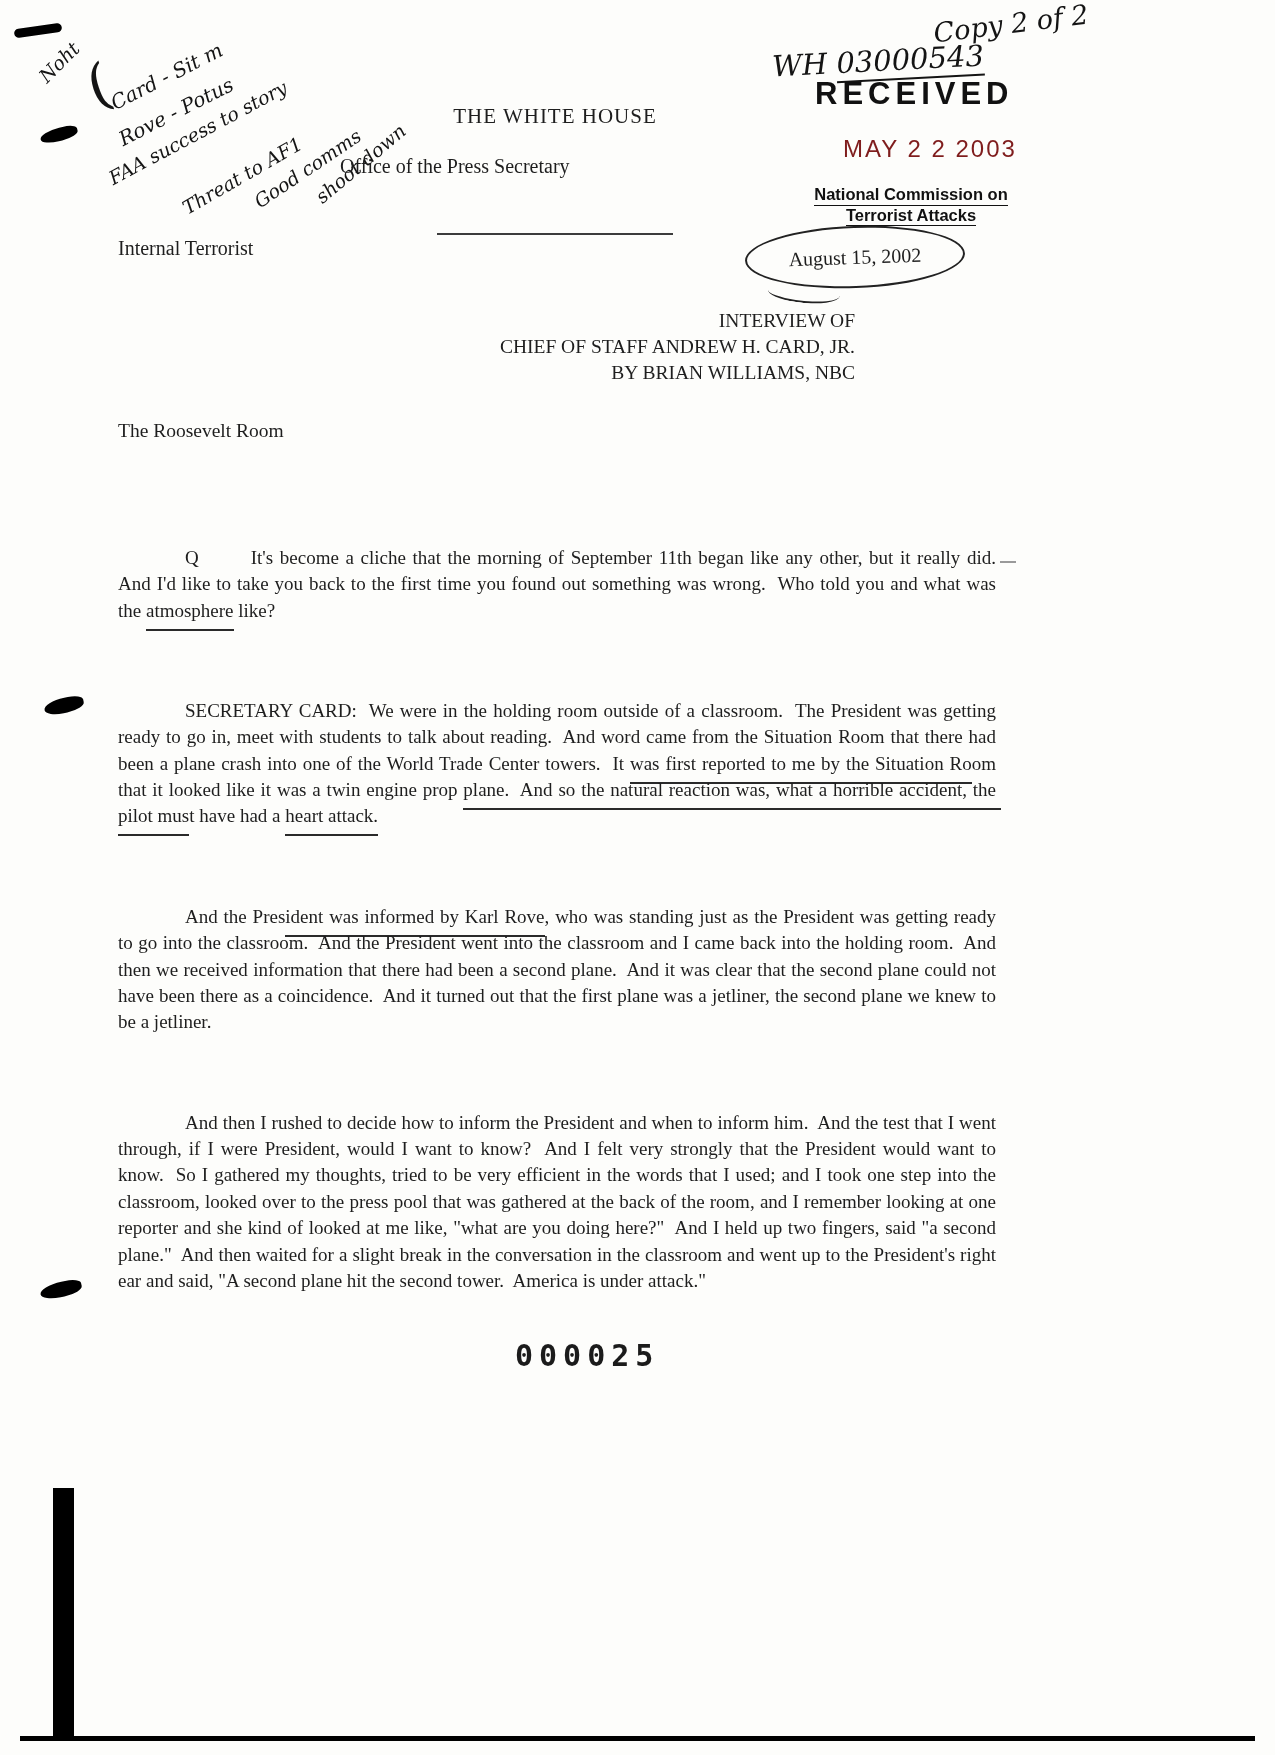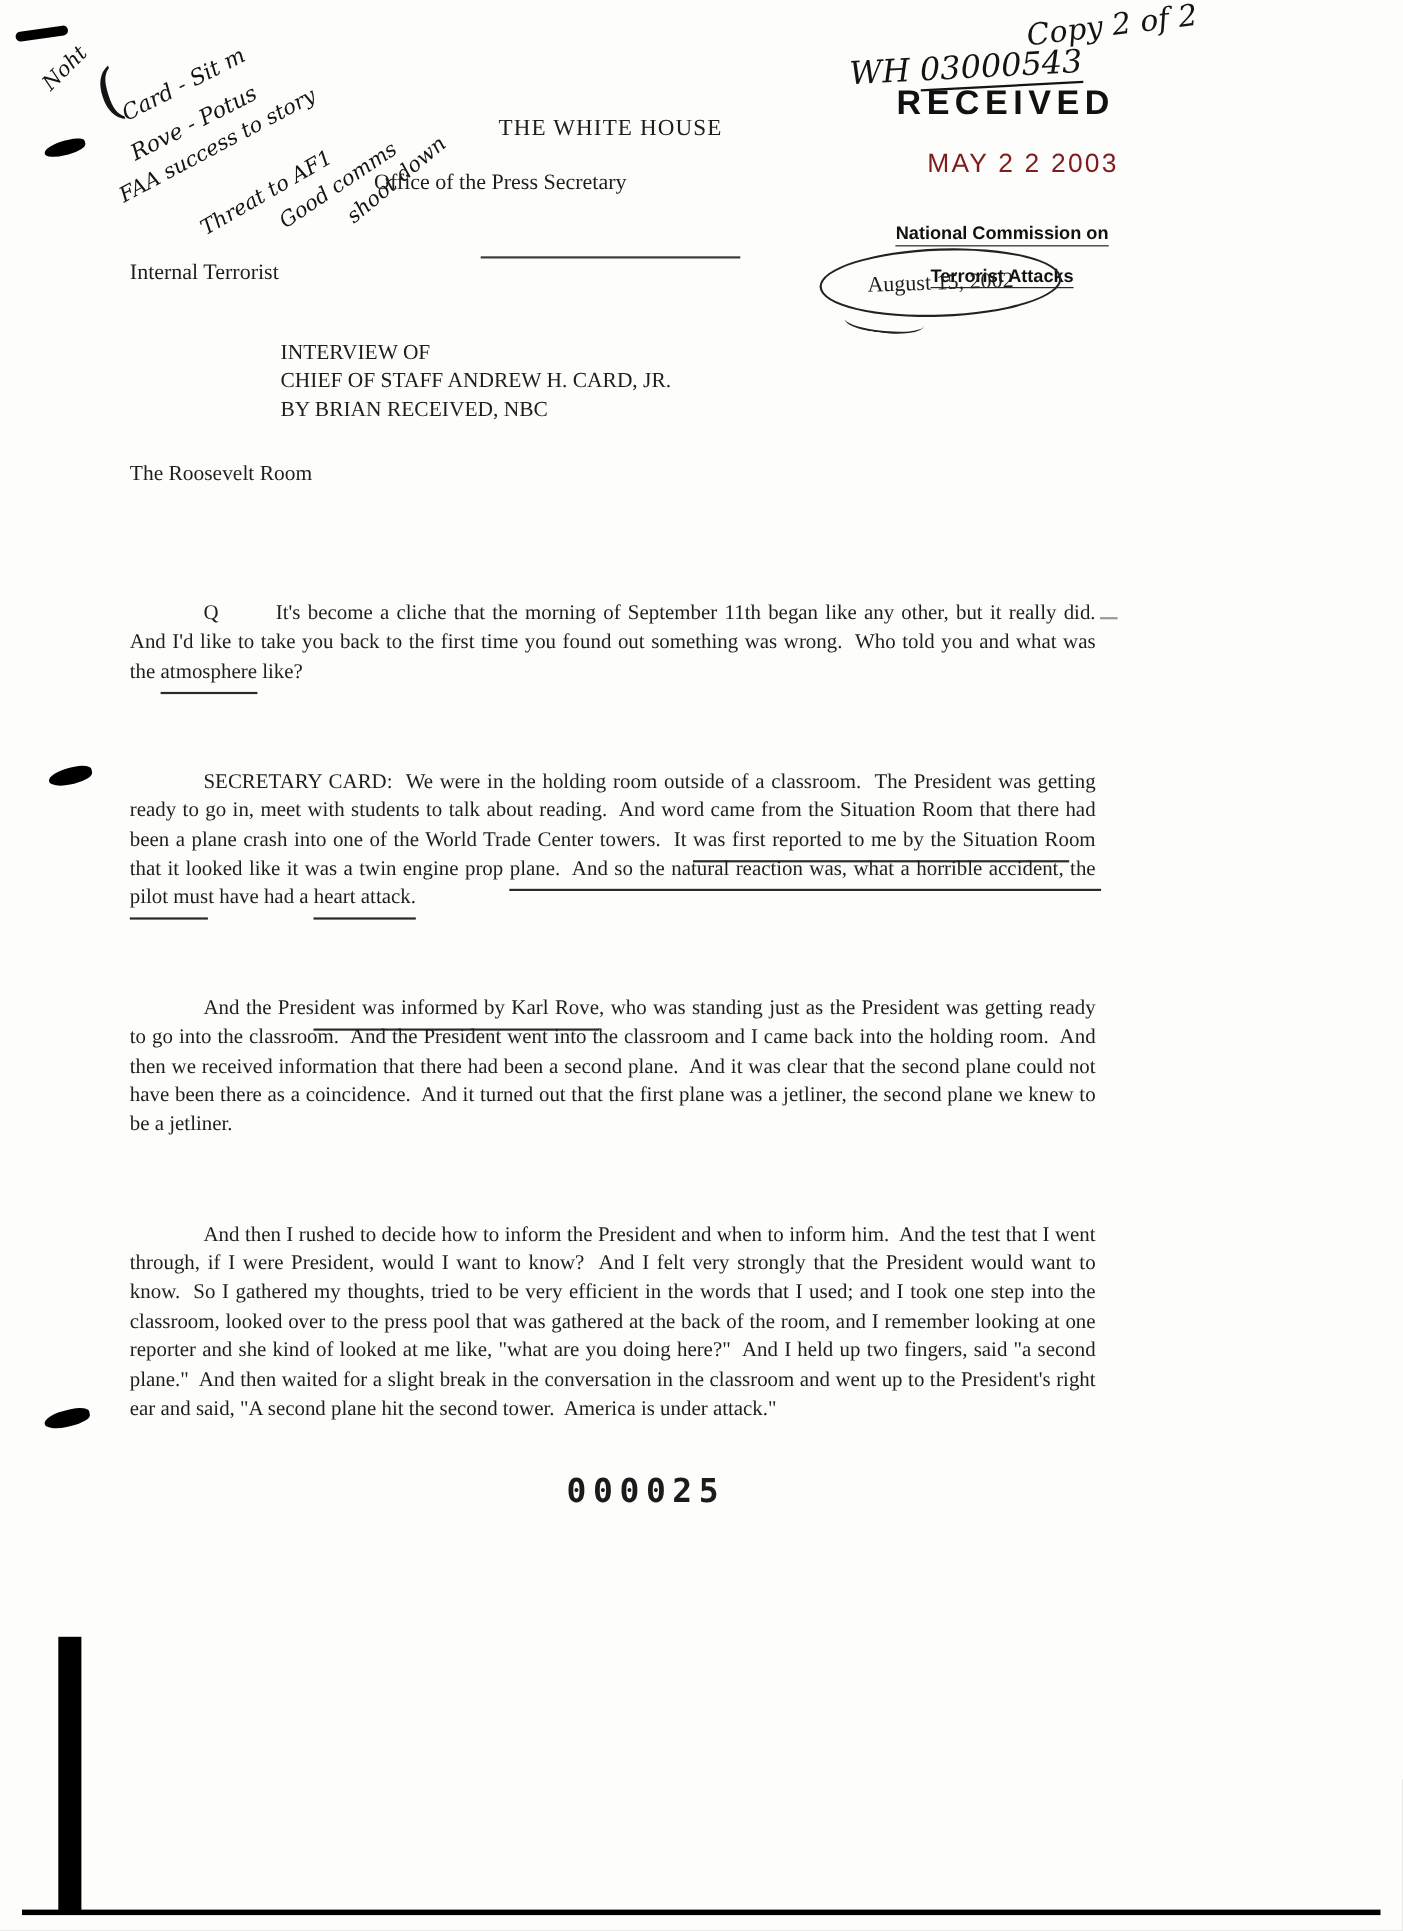--- a/index.html
+++ b/index.html
@@ -23,34 +23,34 @@
   .hw-copy{left:933px;top:8px;font-size:27px;transform:rotate(-7deg);}
   .hw-wh{left:772px;top:44px;font-size:29px;transform:rotate(-3deg);}
   .hw-wh .num{border-bottom:2.5px solid #141414;padding-bottom:1px;}
 
   
   .stamp-sans{font-family:"Liberation Sans",sans-serif;}
   .received{left:815px;top:76px;font-size:31px;font-weight:bold;letter-spacing:5px;color:#111;}
   .recv-date{left:843px;top:135px;font-size:24px;letter-spacing:2px;color:#7f1d1d;}
   .commission{left:806px;top:185px;width:210px;text-align:center;font-size:16.5px;font-weight:bold;
               line-height:19px;color:#111;}
-  .commission .cl{border-bottom:1.5px solid #111;display:inline-block;padding-bottom:0.5px;margin-top:18px;}
+  .commission .cl{border-bottom:1.5px solid #111;display:inline-block;padding-bottom:0.5px;}
 
   
   .org{left:340px;top:104px;width:430px;text-align:center;font-size:21px;letter-spacing:1px;}
   .office{left:340px;top:155px;width:430px;font-size:20px;}
   .rule{left:437px;top:233px;width:236px;border-top:2px solid #3c3c3c;height:0;}
   .doc-type{left:118px;top:237px;font-size:20px;}
 
   .date-oval{left:745px;top:226px;width:216px;height:58px;border:2px solid #222;border-radius:50%;
              display:flex;align-items:center;justify-content:center;font-size:20px;transform:rotate(-2deg);}
   .oval-tail{left:768px;top:283px;width:72px;height:18px;border-bottom:2px solid #222;
              border-radius:0 0 60% 40%;transform:rotate(8deg);}
 
-  .title-block{left:255px;top:308px;width:600px;text-align:left;font-size:19.5px;line-height:26px;}
+  .title-block{left:255px;top:308px;width:600px;text-align:right;font-size:19.5px;line-height:26px;}
   .location{left:118px;top:420px;font-size:19.5px;}
 
   
   .body-text{left:118px;top:492px;width:878px;font-size:19px;line-height:26.4px;
              text-align:justify;white-space:pre-wrap;}
   .body-text p{margin:0 0 21px 0;text-indent:67px;}
   .tab-gap{display:inline-block;width:52px;}
   .hand-underline{border-bottom:2px solid #2a2a2a;padding-bottom:8px;}
 
   .page-stamp{left:515px;top:1338px;font-family:"DejaVu Sans Mono",monospace;font-size:30px;
@@ -103,21 +103,21 @@
   <div class="abs doc-type">Internal Terrorist</div>
 
   <div class="abs date-oval">
     <span>August 15, 2002</span>
   </div>
   <div class="abs oval-tail"></div>
 
   <div class="abs title-block">
     <div>INTERVIEW OF</div>
     <div>CHIEF OF STAFF ANDREW H. CARD, JR.</div>
-    <div>BY BRIAN RECEIVED, NBC</div>
+    <div>BY BRIAN WILLIAMS, NBC</div>
   </div>
 
   <div class="abs location">The Roosevelt Room</div>
 
   <div class="abs body-text">
     <p><span>Q</span><span class="tab-gap"></span><span>It's become a cliche that the morning of September 11th began like any other, but it really did.  And I'd like to take you back to the first time you found out something was wrong.  Who told you and what was the </span><span class="hand-underline">atmosphere</span><span> like?</span></p>
     <p><span>SECRETARY CARD:  We were in the holding room outside of a classroom.  The President was getting ready to go in, meet with students to talk about reading.  And word came from the Situation Room that there had been a plane crash into one of the World Trade Center towers.  It </span><span class="hand-underline">was first reported to me by the Situation Ro</span><span>om that it looked like it was a twin engine prop </span><span class="hand-underline">plane.  And so the natural reaction was, what a horrible accident, the pilot mus</span><span>t have had a </span><span class="hand-underline">heart attack.</span></p>
     <p><span>And the Pres</span><span class="hand-underline">ident was informed by Karl Rove</span><span>, who was standing just as the President was getting ready to go into the classroom.  And the President went into the classroom and I came back into the holding room.  And then we received information that there had been a second plane.  And it was clear that the second plane could not have been there as a coincidence.  And it turned out that the first plane was a jetliner, the second plane we knew to be a jetliner.</span></p>
     <p><span>And then I rushed to decide how to inform the President and when to inform him.  And the test that I went through, if I were President, would I want to know?  And I felt very strongly that the President would want to know.  So I gathered my thoughts, tried to be very efficient in the words that I used; and I took one step into the classroom, looked over to the press pool that was gathered at the back of the room, and I remember looking at one reporter and she kind of looked at me like, "what are you doing here?"  And I held up two fingers, said "a second plane."  And then waited for a slight break in the conversation in the classroom and went up to the President's right ear and said, "A second plane hit the second tower.  America is under attack."</span></p>
   </div>

